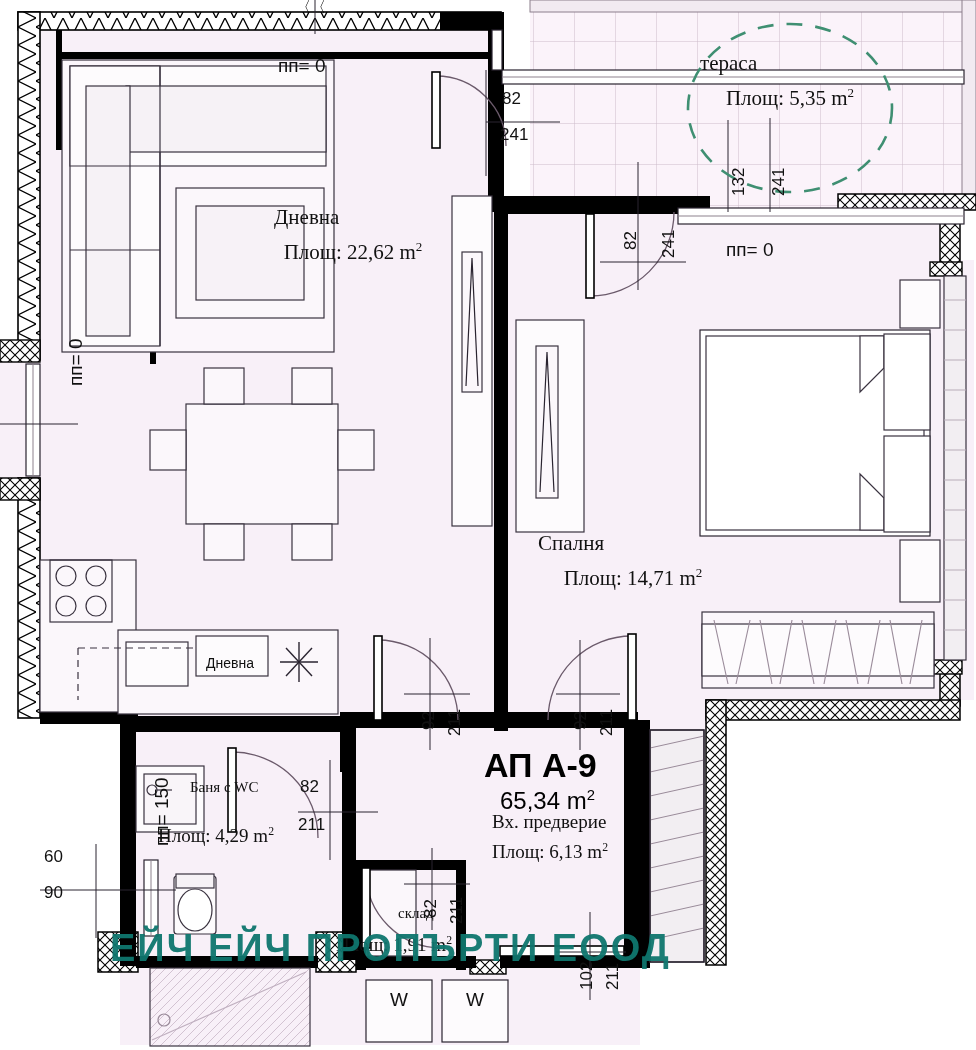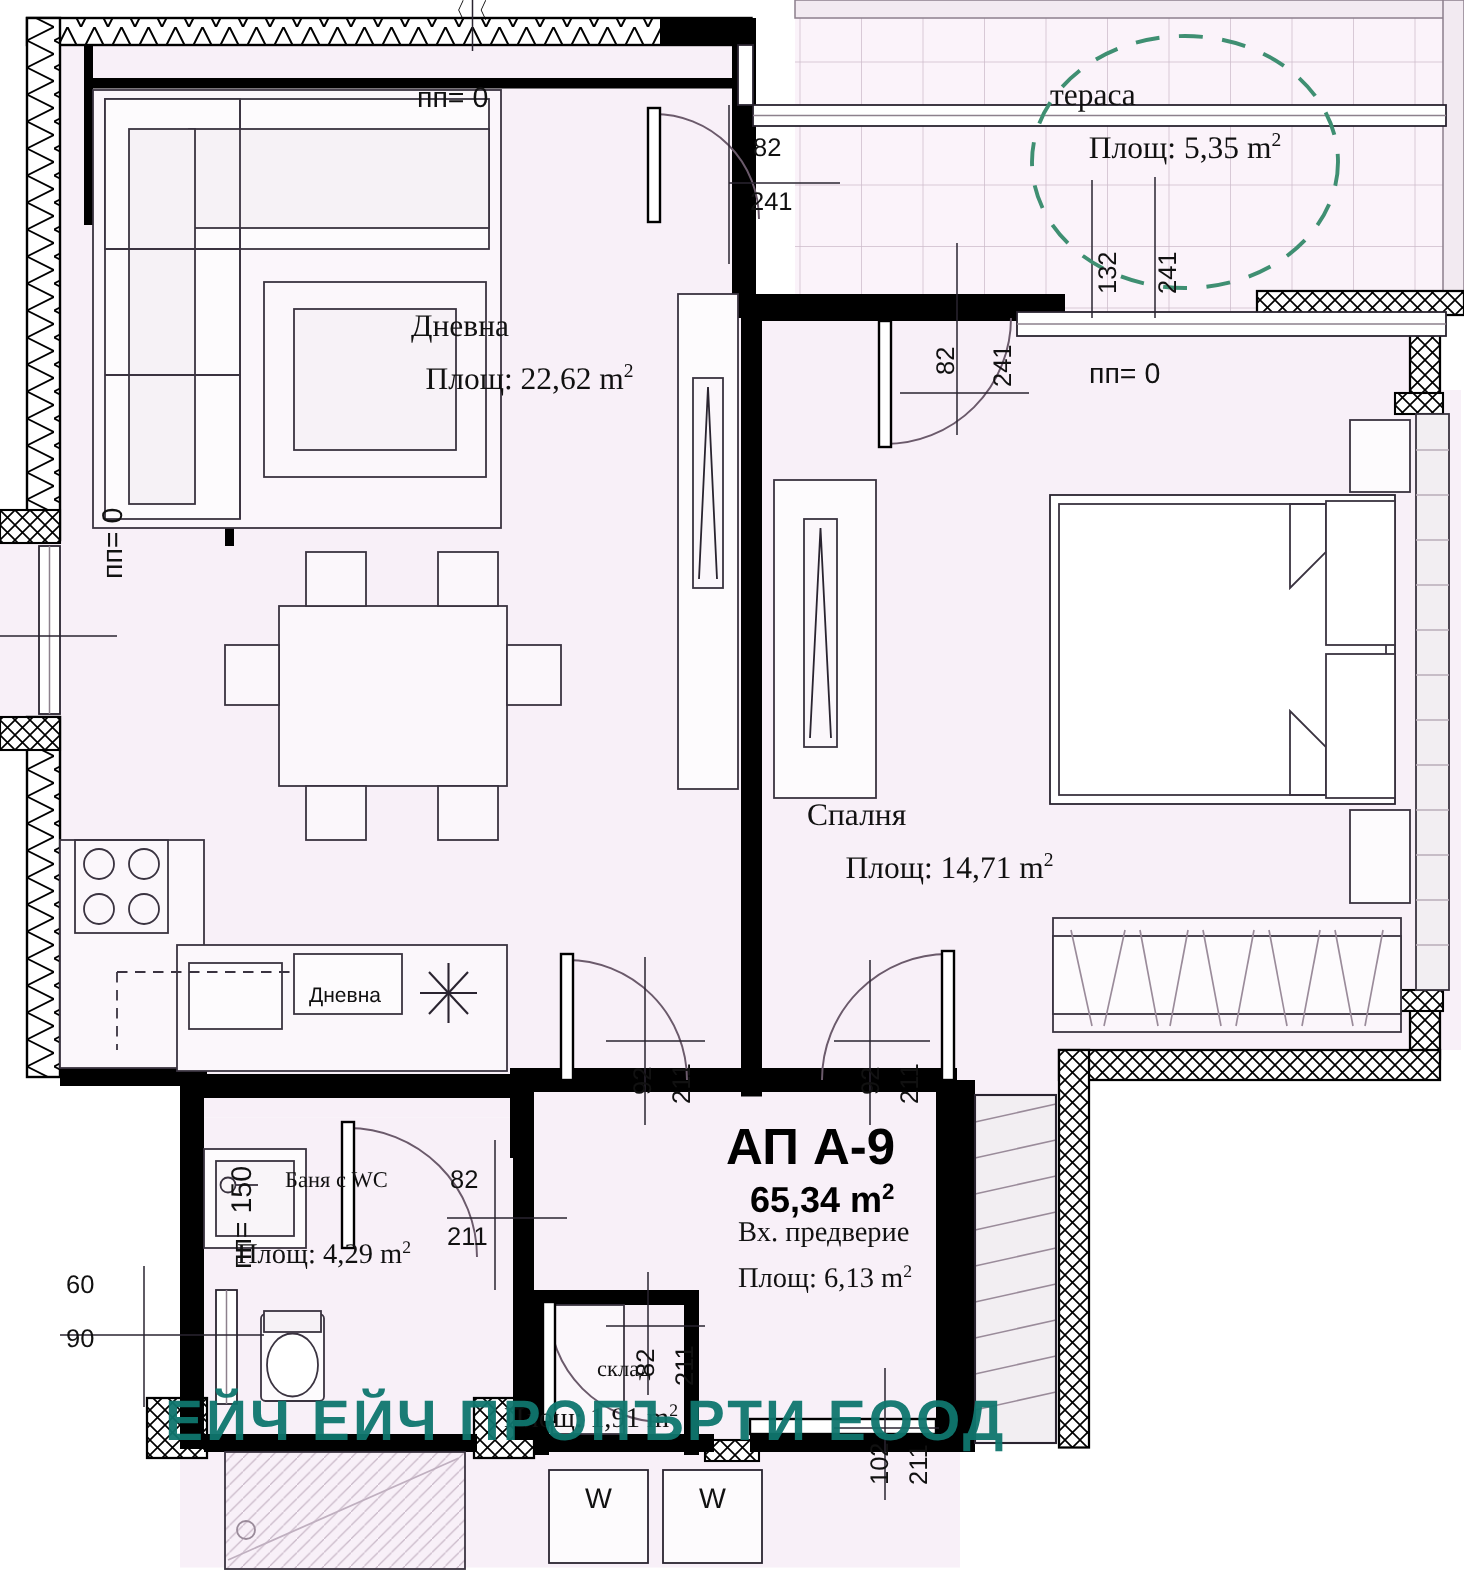--- a/index.html
+++ b/index.html
@@ -11,21 +11,21 @@
   .room-area{font-size:21px;text-align:center;}
   .small-name{font-size:15px;}
   .small-area{font-size:19px;}
   .dim{font-size:17px;font-family:"Liberation Sans", sans-serif;color:#111;}
   .dim-rot{font-size:17px;font-family:"Liberation Sans", sans-serif;color:#111;
            transform-origin:0 0;transform:rotate(-90deg);}
   .pp{font-size:19px;font-family:"Liberation Sans", sans-serif;color:#111;letter-spacing:0px;}
   .pp-rot{font-size:19px;font-family:"Liberation Sans", sans-serif;color:#111;
           transform-origin:0 0;transform:rotate(-90deg);}
   .apt-code{font-family:"Liberation Sans", sans-serif;font-weight:bold;font-size:34px;color:#000;}
-  .apt-area{font-family:"Liberation Sans", sans-serif;font-weight:bold;font-size:24px;color:#000;}
+  .apt-area{font-family:"Liberation Sans", sans-serif;font-weight:normal;font-size:24px;color:#000;}
   .tiny{font-size:14px;font-family:"Liberation Sans", sans-serif;}
   .wmark{position:absolute;font-family:"Liberation Sans", sans-serif;font-weight:bold;
          font-size:38px;color:#0f766e;opacity:.95;letter-spacing:2px;white-space:nowrap;}
   .sup{font-size:.62em;vertical-align:super;}
 </style>
 </head>
 <body>
 
 <div id="plan">
 

